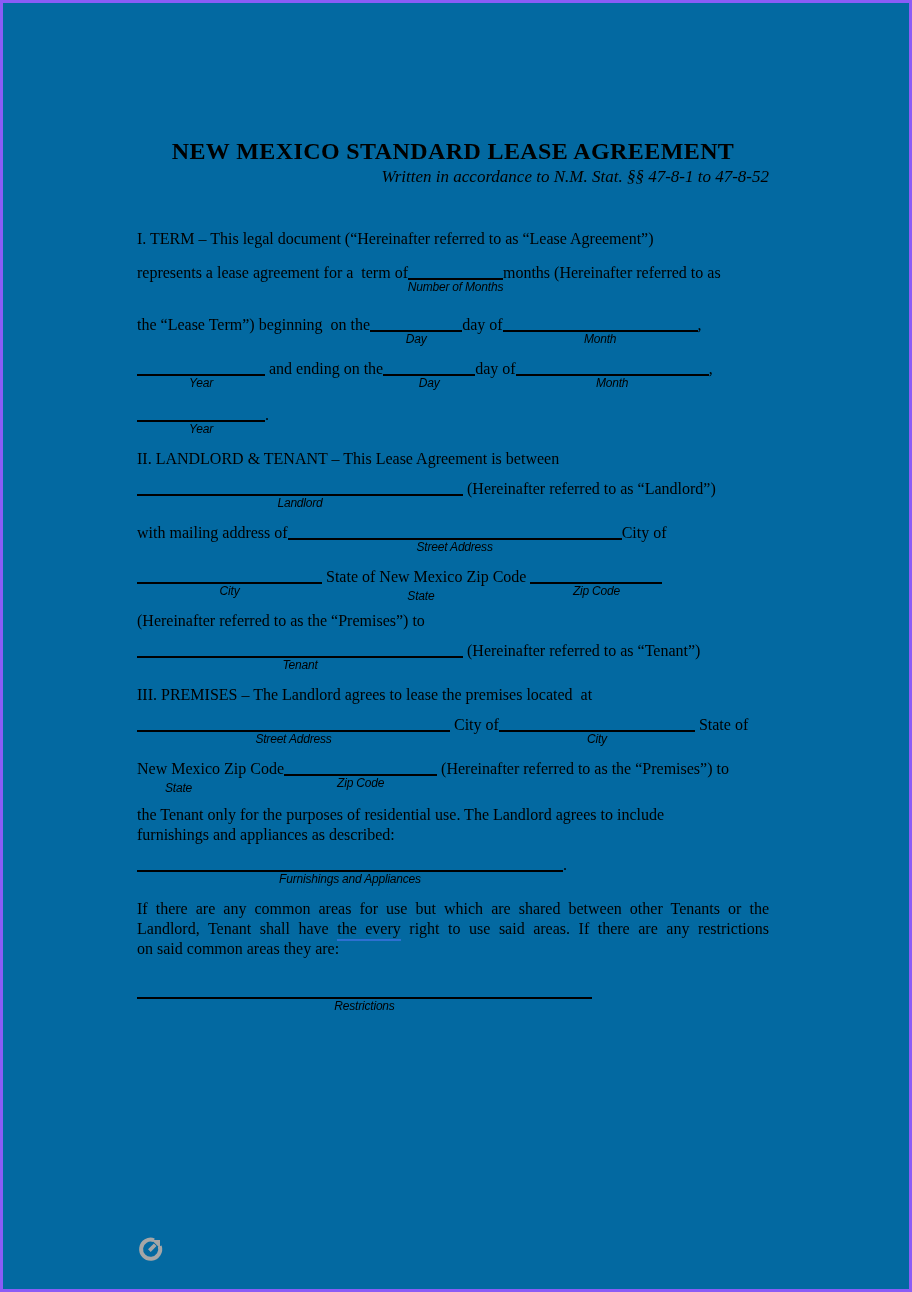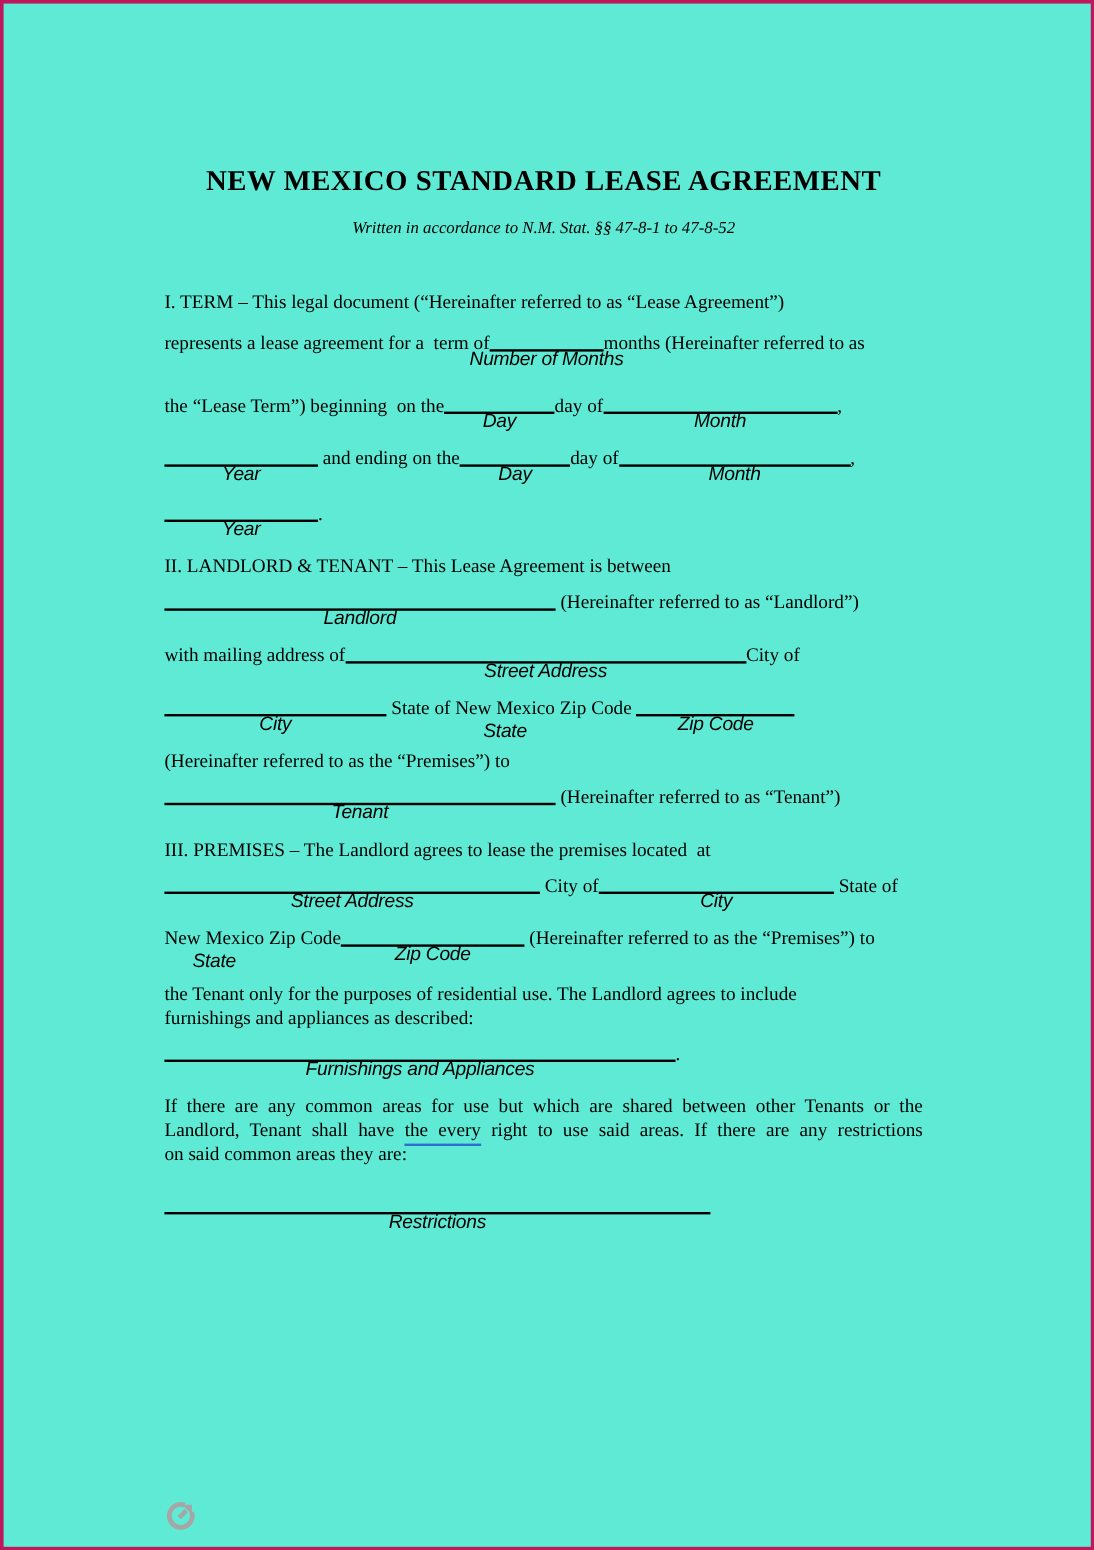--- a/index.html
+++ b/index.html
@@ -1,38 +1,38 @@
 <!DOCTYPE html>
 <html><head>
 <meta charset="utf-8">
 <style>
   html,body{margin:0;padding:0;background:#fff;}
   .page{
     width:912px;height:1292px;box-sizing:border-box;
-    border:3px solid #be185d;background:#5eead4;
+    border:3px solid #8b5cf6;background:#0369a1;
     font-family:"Liberation Serif",serif;font-size:16px;color:#000;
     overflow:hidden;
   }
   .content{padding:135px 140px 0 134px;}
   .title{font-size:24px;font-weight:bold;text-align:center;letter-spacing:0.4px;line-height:26px;}
-  .subtitle{text-align:center;font-style:italic;font-size:14px;line-height:14px;margin-top:20px;}
+  .subtitle{text-align:right;font-style:italic;font-size:17px;line-height:14px;margin-top:6px;}
   .body{margin-top:45px;}
   .line{line-height:20px;position:relative;}
   .b{font-weight:normal;}
   .pre{white-space:pre-wrap;text-align:right;}
   .just{text-align:justify;text-align-last:justify;}
   .blank{
     display:inline-block;position:relative;
     border-bottom:2px solid #000;margin-bottom:-2px;
   }
   .lbl{
     position:absolute;top:100%;left:50%;transform:translateX(-50%);
     margin-top:3px;display:block;
     font-family:"Liberation Sans",sans-serif;font-style:italic;
-    font-size:16px;line-height:12px;letter-spacing:-0.2px;white-space:nowrap;
+    font-size:12px;line-height:12px;letter-spacing:-0.2px;white-space:nowrap;
     font-weight:500;
   }
   .rel{position:relative;display:inline-block;}
   .gram{border-bottom:2px solid #2e6fd2;padding-bottom:1.5px;}
   .gram .gu{}
   .w92{width:92px;} .w95{width:95px;} .w128{width:128px;} .w132{width:132px;}
   .w153{width:153px;} .w185{width:185px;} .w193{width:193px;} .w195{width:195px;}
   .w196{width:196px;} .w313{width:313px;} .w326{width:326px;} .w334{width:334px;}
   .w426{width:426px;} .w455{width:455px;}
   .mb10{margin-bottom:10px;} .mb24{margin-bottom:24px;} .mb26{margin-bottom:26px;}

